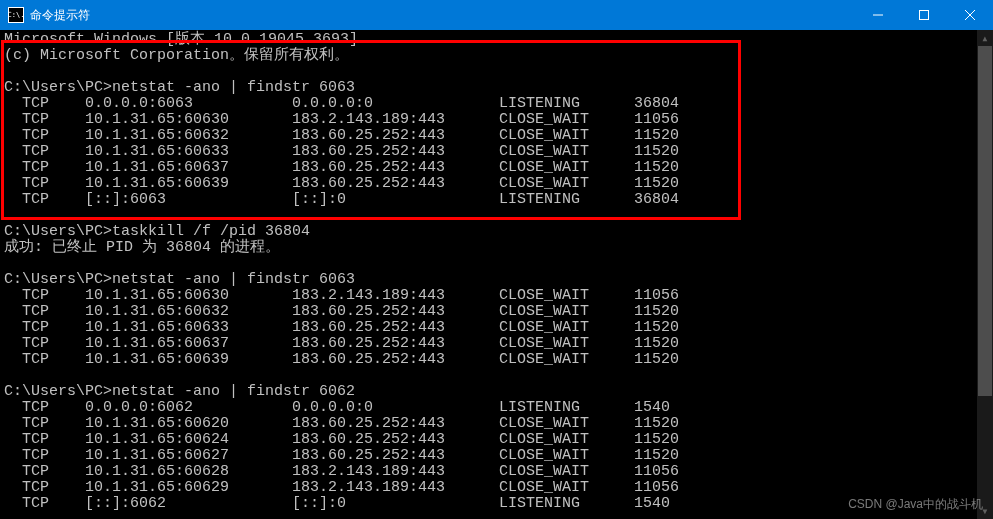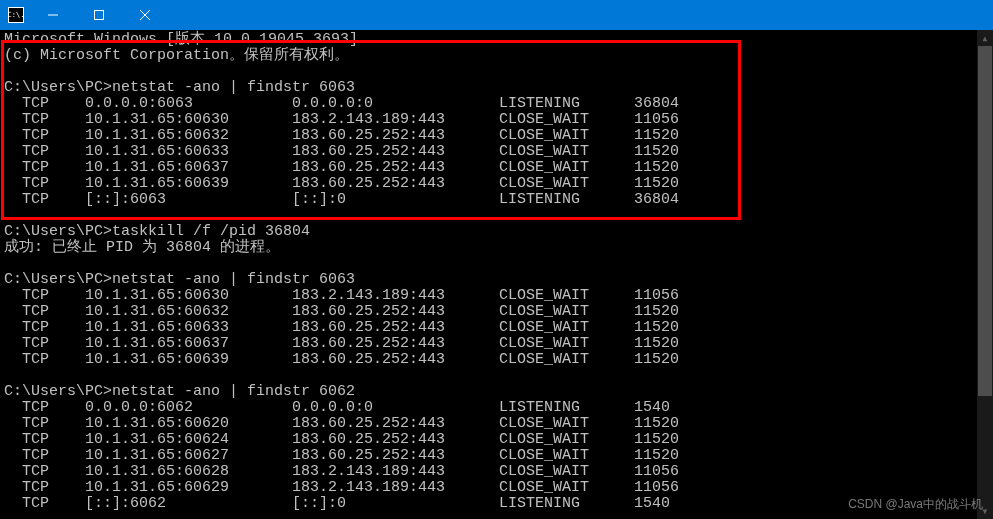--- a/index.html
+++ b/index.html
@@ -113,20 +113,21 @@
       font-size: 8px;
     }
     .scrollbar-btn.up { top: 0; }
     .scrollbar-btn.down { bottom: 0; }
   </style>
 </head>
 <body>
 
 <div class="titlebar">
   <div class="titlebar-icon">C:\.</div>
+  <div class="titlebar-title">命令提示符</div>
   <div class="win-controls">
     <div class="win-btn">
       <svg viewBox="0 0 10 10">
           <line x1="0" y1="5" x2="10" y2="5" stroke="#fff" stroke-width="1"></line>
         </svg>
     </div>
     <div class="win-btn">
       <svg viewBox="0 0 10 10">
           <rect x="0.5" y="0.5" width="9" height="9" stroke="#fff" fill="none" stroke-width="1"></rect>
         </svg>

